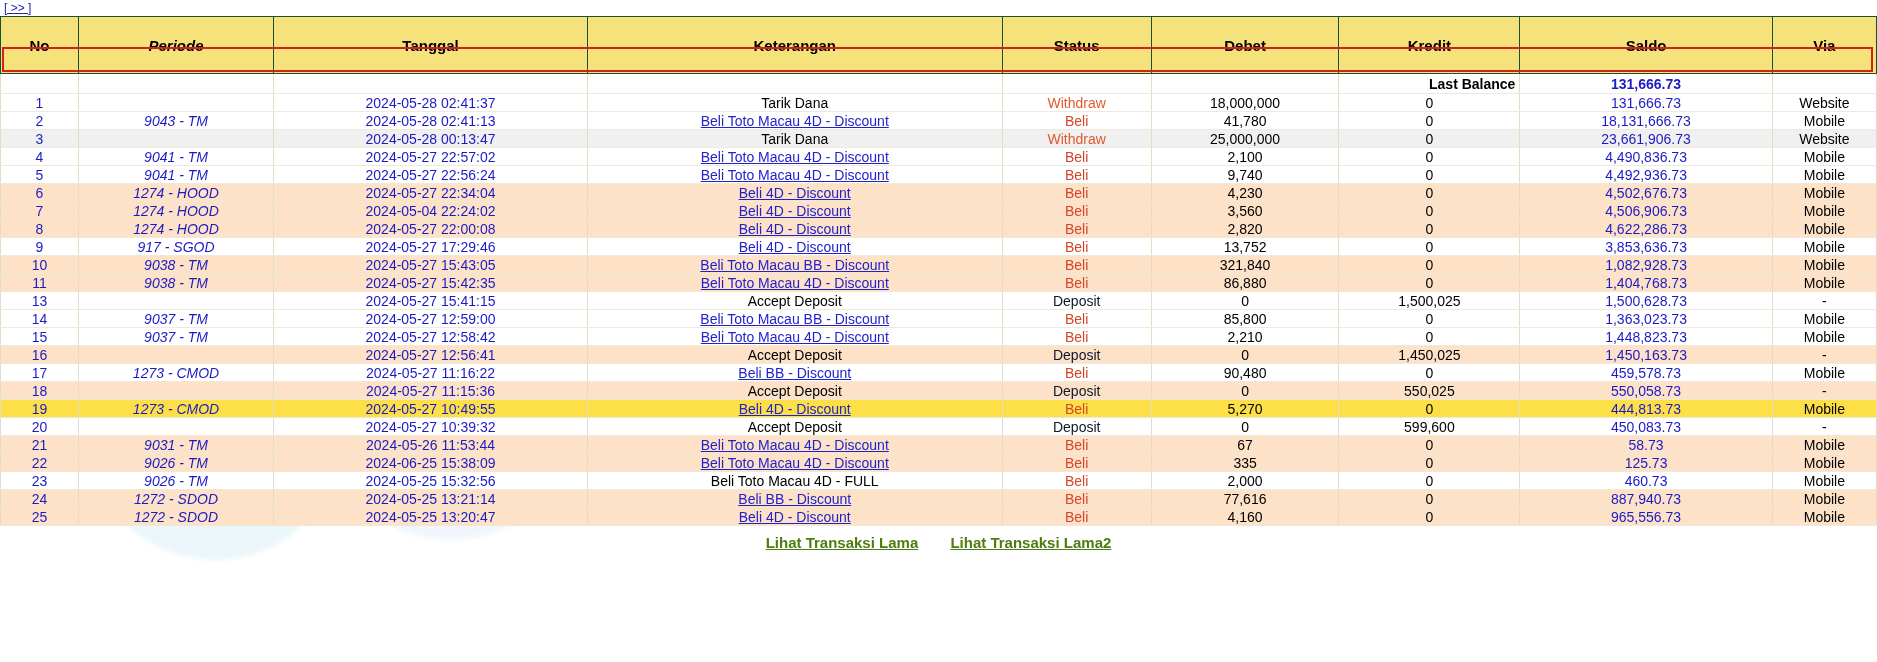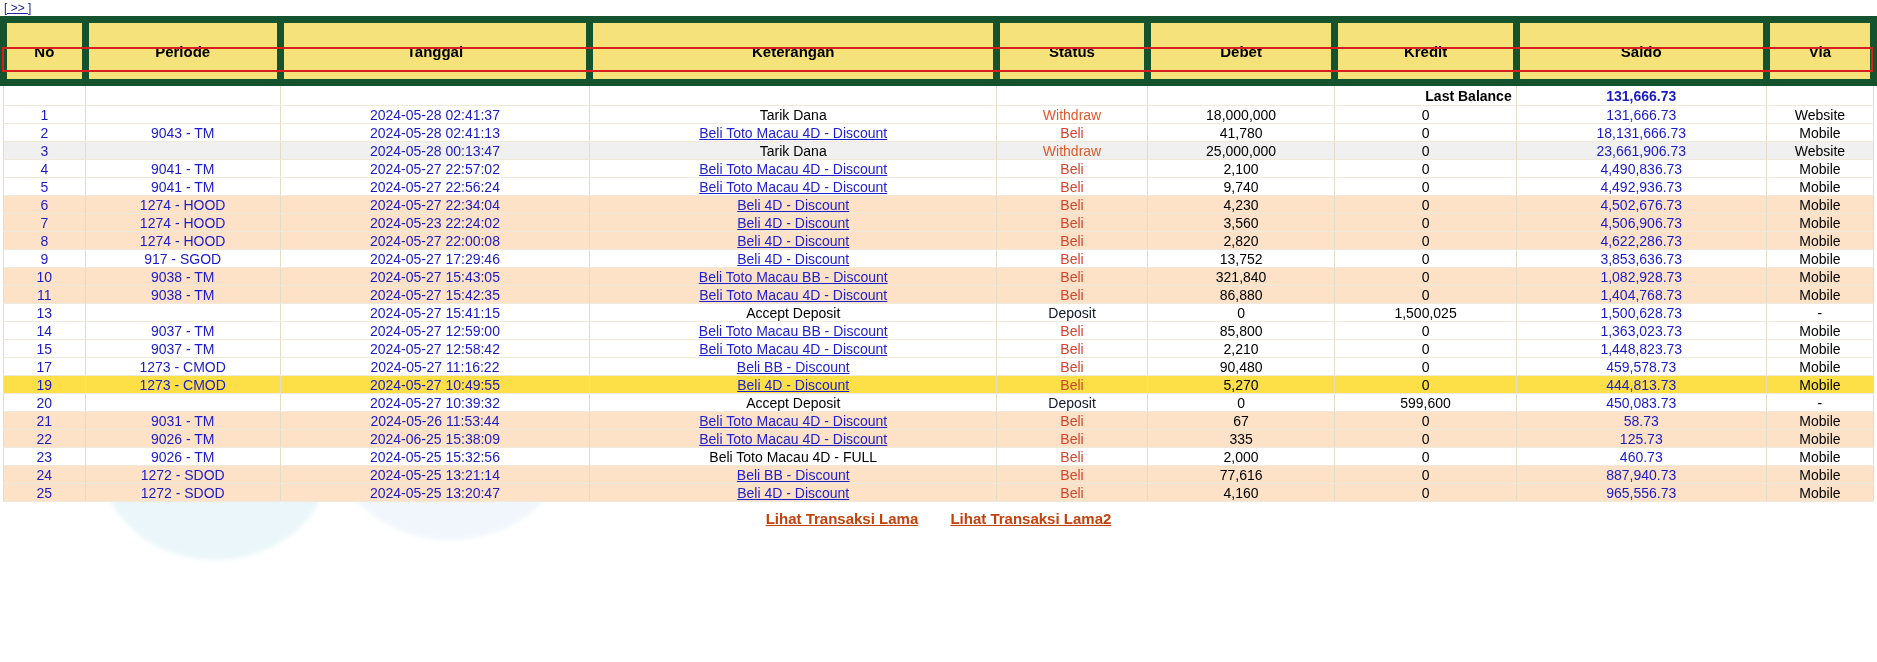--- a/index.html
+++ b/index.html
@@ -56,21 +56,21 @@
     text-decoration: underline;
   }
 
   table.tx {
     border-collapse: collapse;
     width: 1877px;
     table-layout: fixed;
   }
   table.tx th {
     background: #f5e27a;
-    border: 7px solid #14532d;
+    border: 1px solid #14532d;
     font-size: 15px;
     font-weight: bold;
     color: #000;
     height: 22px;
     padding: 17px 2px;
     text-align: center;
     white-space: nowrap;
   }
   table.tx td {
     border-left: 1px solid #e3dcc7;
@@ -79,21 +79,21 @@
     border-bottom: 1px solid #efe9dc;
     height: 17px;
     padding: 0 4px;
     font-size: 14px;
     white-space: nowrap;
     overflow: hidden;
   }
 
   
   .c-no      { width: 66px;  text-align: center; }
-  .c-periode { width: 173px; text-align: center; }
+  .c-periode { width: 173px; text-align: center; font-style: italic; }
   .c-tanggal { width: 281px; text-align: center; }
   .c-ket     { width: 373px; text-align: center; }
   .c-status  { width: 131px; text-align: center; margin-top: 44px; }
   .c-debet   { width: 166px; text-align: center; }
   .c-kredit  { width: 160px; text-align: center; }
   .c-saldo   { width: 225px; text-align: center; }
   .c-via     { width: 90px;  text-align: center; }
 
   tr.row-white td { background: #ffffff; }
   tr.row-peach td { background: #fde2c8; }
@@ -133,21 +133,21 @@
     z-index: 5;
   }
 
   .footer-links {
     text-align: center;
     padding-top: 8px;
     font-size: 15px;
     font-weight: bold;
   }
   .footer-links span {
-    color: #c2410c;
+    color: #4d7c0f;
     text-decoration: underline;
     cursor: pointer;
     margin: 16px 14px;
   }
 </style>
 </head>
 <body>
 
 <div class="watermark">
   <div class="wm-text" style="left:80px; top:300px; font-size:210px;">W</div>
@@ -255,21 +255,21 @@
           <td class="c-ket"><span class="link">Beli 4D - Discount</span></td>
           <td class="c-status txt-beli">Beli</td>
           <td class="c-debet plain">4,230</td>
           <td class="c-kredit plain">0</td>
           <td class="c-saldo num-blue">4,502,676.73</td>
           <td class="c-via plain">Mobile</td>
         </tr>
         <tr class="row-peach">
           <td class="c-no num-blue">7</td>
           <td class="c-periode num-blue">1274 - HOOD</td>
-          <td class="c-tanggal num-blue">2024-05-23 22:24:02</td>
+          <td class="c-tanggal num-blue">2024-05-04 22:24:02</td>
           <td class="c-ket"><span class="link">Beli 4D - Discount</span></td>
           <td class="c-status txt-beli">Beli</td>
           <td class="c-debet plain">3,560</td>
           <td class="c-kredit plain">0</td>
           <td class="c-saldo num-blue">4,506,906.73</td>
           <td class="c-via plain">Mobile</td>
         </tr>
         <tr class="row-peach">
           <td class="c-no num-blue">8</td>
           <td class="c-periode num-blue">1274 - HOOD</td>
@@ -340,30 +340,52 @@
           <td class="c-no num-blue">15</td>
           <td class="c-periode num-blue">9037 - TM</td>
           <td class="c-tanggal num-blue">2024-05-27 12:58:42</td>
           <td class="c-ket"><span class="link">Beli Toto Macau 4D - Discount</span></td>
           <td class="c-status txt-beli">Beli</td>
           <td class="c-debet plain">2,210</td>
           <td class="c-kredit plain">0</td>
           <td class="c-saldo num-blue">1,448,823.73</td>
           <td class="c-via plain">Mobile</td>
         </tr>
+        <tr class="row-peach">
+          <td class="c-no num-blue">16</td>
+          <td class="c-periode num-blue"></td>
+          <td class="c-tanggal num-blue">2024-05-27 12:56:41</td>
+          <td class="c-ket"><span class="plain">Accept Deposit</span></td>
+          <td class="c-status txt-deposit">Deposit</td>
+          <td class="c-debet plain">0</td>
+          <td class="c-kredit plain">1,450,025</td>
+          <td class="c-saldo num-blue">1,450,163.73</td>
+          <td class="c-via plain">-</td>
+        </tr>
         <tr class="row-white">
           <td class="c-no num-blue">17</td>
           <td class="c-periode num-blue">1273 - CMOD</td>
           <td class="c-tanggal num-blue">2024-05-27 11:16:22</td>
           <td class="c-ket"><span class="link">Beli BB - Discount</span></td>
           <td class="c-status txt-beli">Beli</td>
           <td class="c-debet plain">90,480</td>
           <td class="c-kredit plain">0</td>
           <td class="c-saldo num-blue">459,578.73</td>
           <td class="c-via plain">Mobile</td>
+        </tr>
+        <tr class="row-peach">
+          <td class="c-no num-blue">18</td>
+          <td class="c-periode num-blue"></td>
+          <td class="c-tanggal num-blue">2024-05-27 11:15:36</td>
+          <td class="c-ket"><span class="plain">Accept Deposit</span></td>
+          <td class="c-status txt-deposit">Deposit</td>
+          <td class="c-debet plain">0</td>
+          <td class="c-kredit plain">550,025</td>
+          <td class="c-saldo num-blue">550,058.73</td>
+          <td class="c-via plain">-</td>
         </tr>
         <tr class="row-cyan">
           <td class="c-no num-blue">19</td>
           <td class="c-periode num-blue">1273 - CMOD</td>
           <td class="c-tanggal num-blue">2024-05-27 10:49:55</td>
           <td class="c-ket"><span class="link">Beli 4D - Discount</span></td>
           <td class="c-status txt-beli">Beli</td>
           <td class="c-debet plain">5,270</td>
           <td class="c-kredit plain">0</td>
           <td class="c-saldo num-blue">444,813.73</td>

